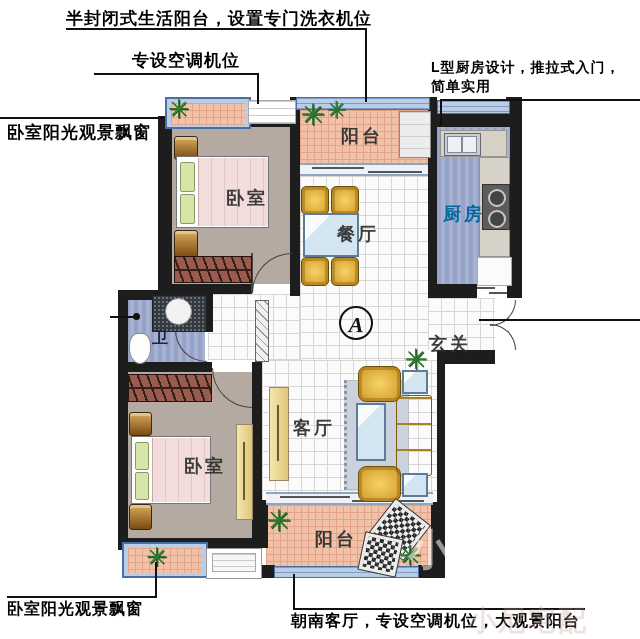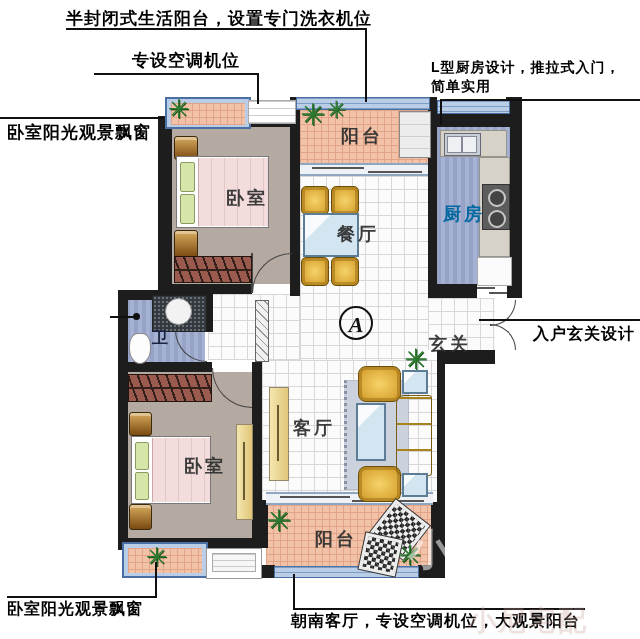--- a/index.html
+++ b/index.html
@@ -202,20 +202,19 @@
   <div class="ln" style="left:293px;top:574px;width:2px;height:36px;"></div>
   <div class="ln" style="left:293px;top:608px;width:292px;height:2px;"></div>
 
   <div class="txt" style="left:66px;top:7px;">半封闭式生活阳台，设置专门洗衣机位</div>
   <div class="txt" style="left:132px;top:49px;">专设空调机位</div>
   <div class="txt small" style="left:431px;top:58px;">
     <span>L型厨房设计，推拉式入门，</span><br>
     <span>简单实用</span>
   </div>
   <div class="txt" style="left:7px;top:121px;">卧室阳光观景飘窗</div>
-  <div class="txt" style="left:533px;top:324px;font-size:16px;">入户玄关设计</div>
   <div class="txt" style="left:7px;top:599px;font-size:16px;">卧室阳光观景飘窗</div>
   <div class="txt" style="left:291px;top:611px;font-size:16px;">朝南客厅，专设空调机位，大观景阳台</div>
 
   <div class="wm" style="left:408px;top:522px;font-size:42px;letter-spacing:4px;color:rgba(255,255,255,.55);">小尼宅配</div>
   <div class="wm" style="left:468px;top:602px;font-size:28px;letter-spacing:2px;color:rgba(195,160,150,.30);">小尼宅配</div>
 
 </div>
 
 </body></html>

